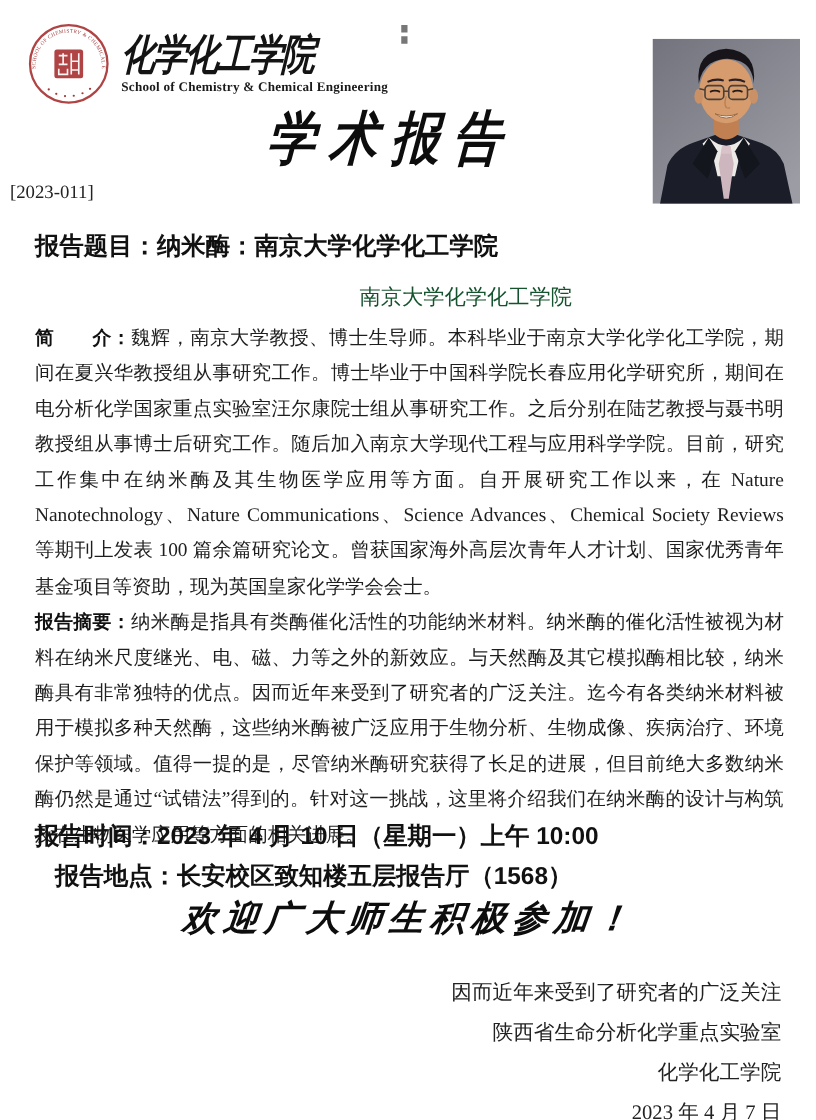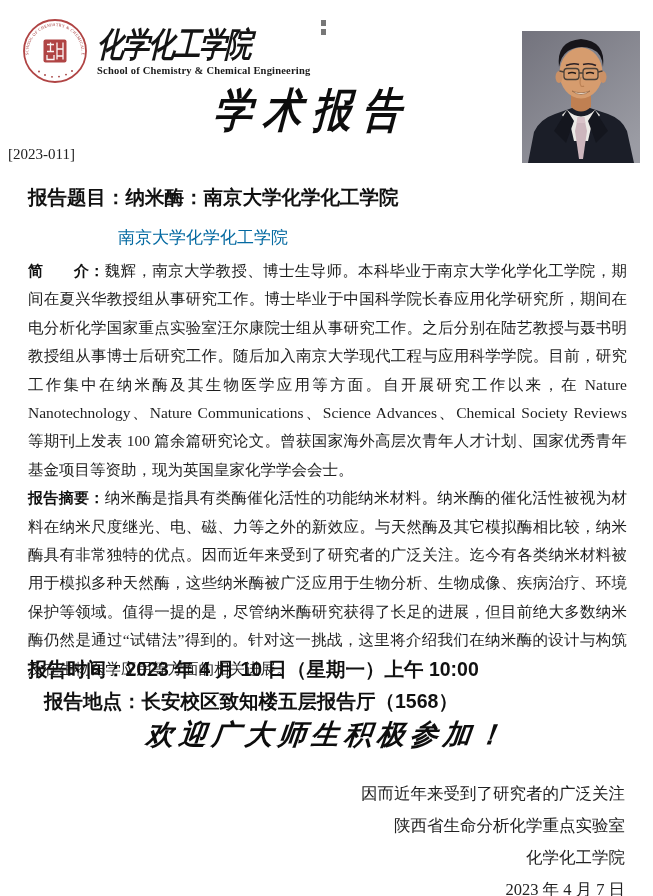--- a/index.html
+++ b/index.html
@@ -54,21 +54,21 @@
   
   .body { position:absolute; top:182px; left:28px; width:599px; }
   .h-line {
     font-family:"Liberation Sans","DejaVu Sans",sans-serif;
     font-size:19.5px; font-weight:700; line-height:30px; color:#111;
     white-space:nowrap;
   }
   .row-topic   { margin-bottom:13px; }
   .row-speaker { margin-bottom:7px; }
   .row-affil   { font-size:17px; line-height:26px; padding-left:90px; margin-bottom:6px;
-                 font-family:"Liberation Serif",serif; color:#0369a1; }
+                 font-family:"Liberation Serif",serif; color:#14532d;text-align:center; }
   .para {
     font-size:15.5px; line-height:28.4px; text-align:justify;
     color:#1e1e1e; margin:0;
   }
   .para-label {
     font-family:"Liberation Sans","DejaVu Sans",sans-serif;
     font-size:15px; font-weight:700; color:#111;
   }
 
   .row-time  { position:absolute; top:472px; left:0; }

